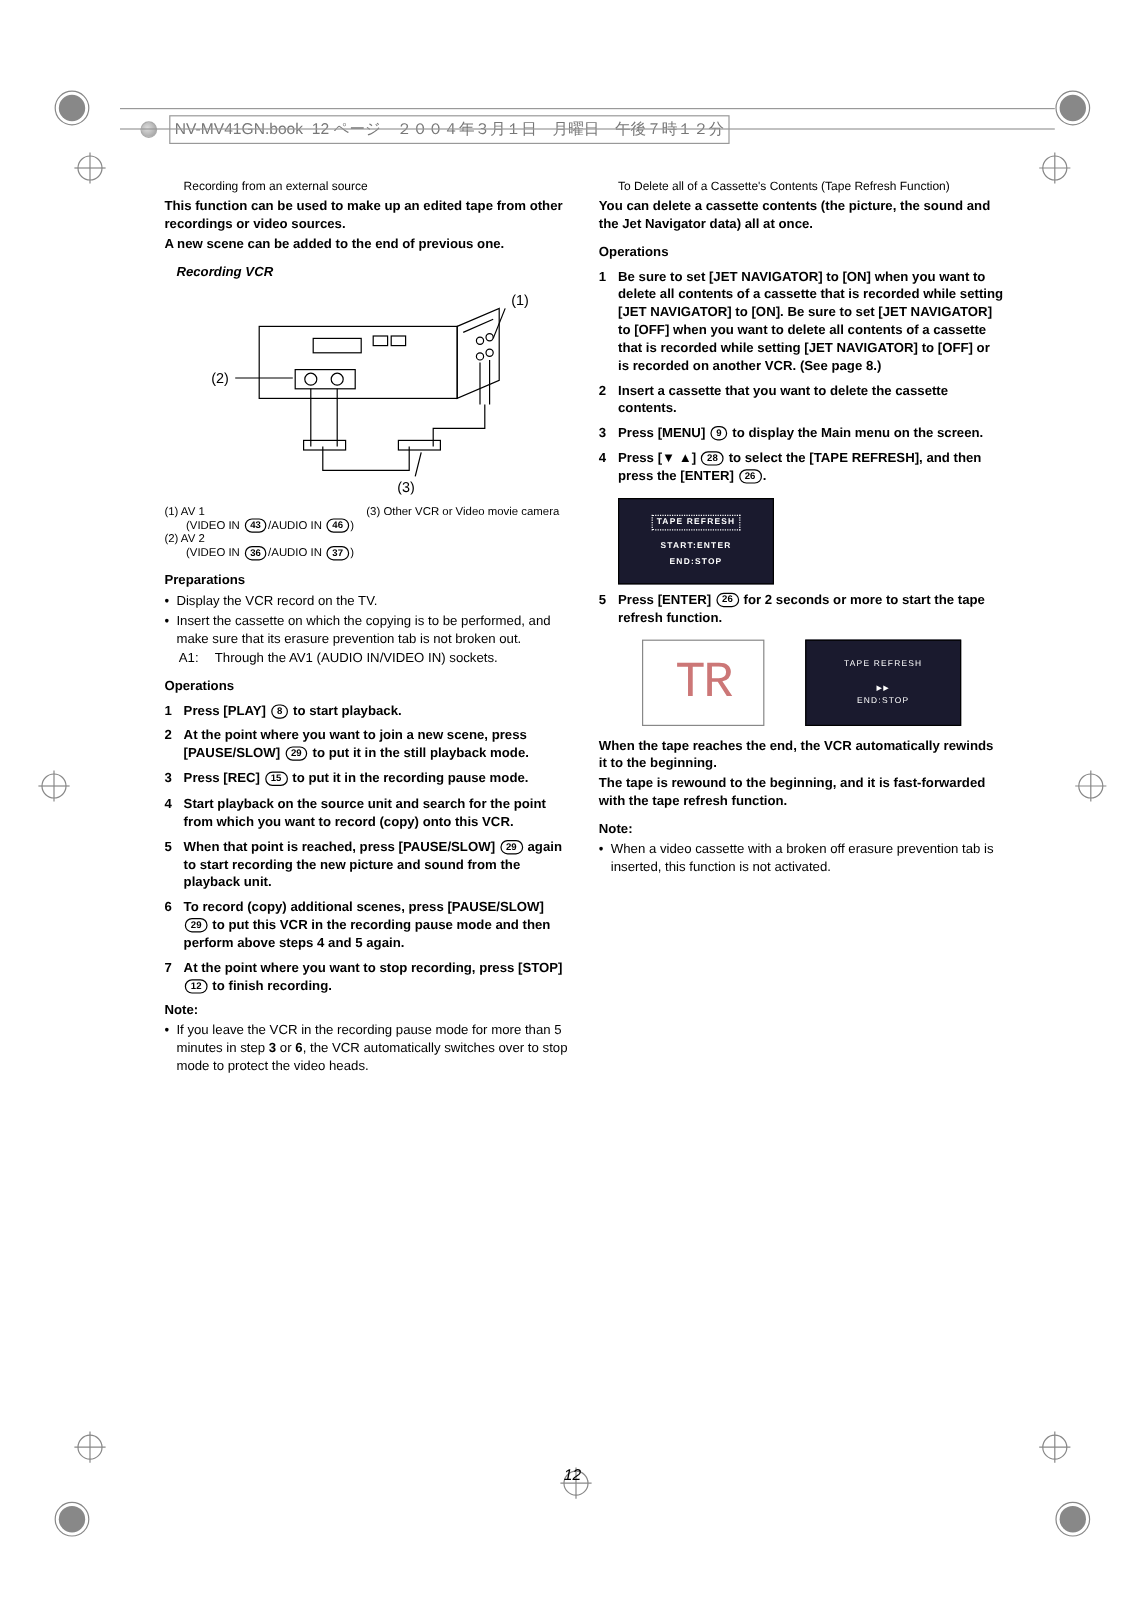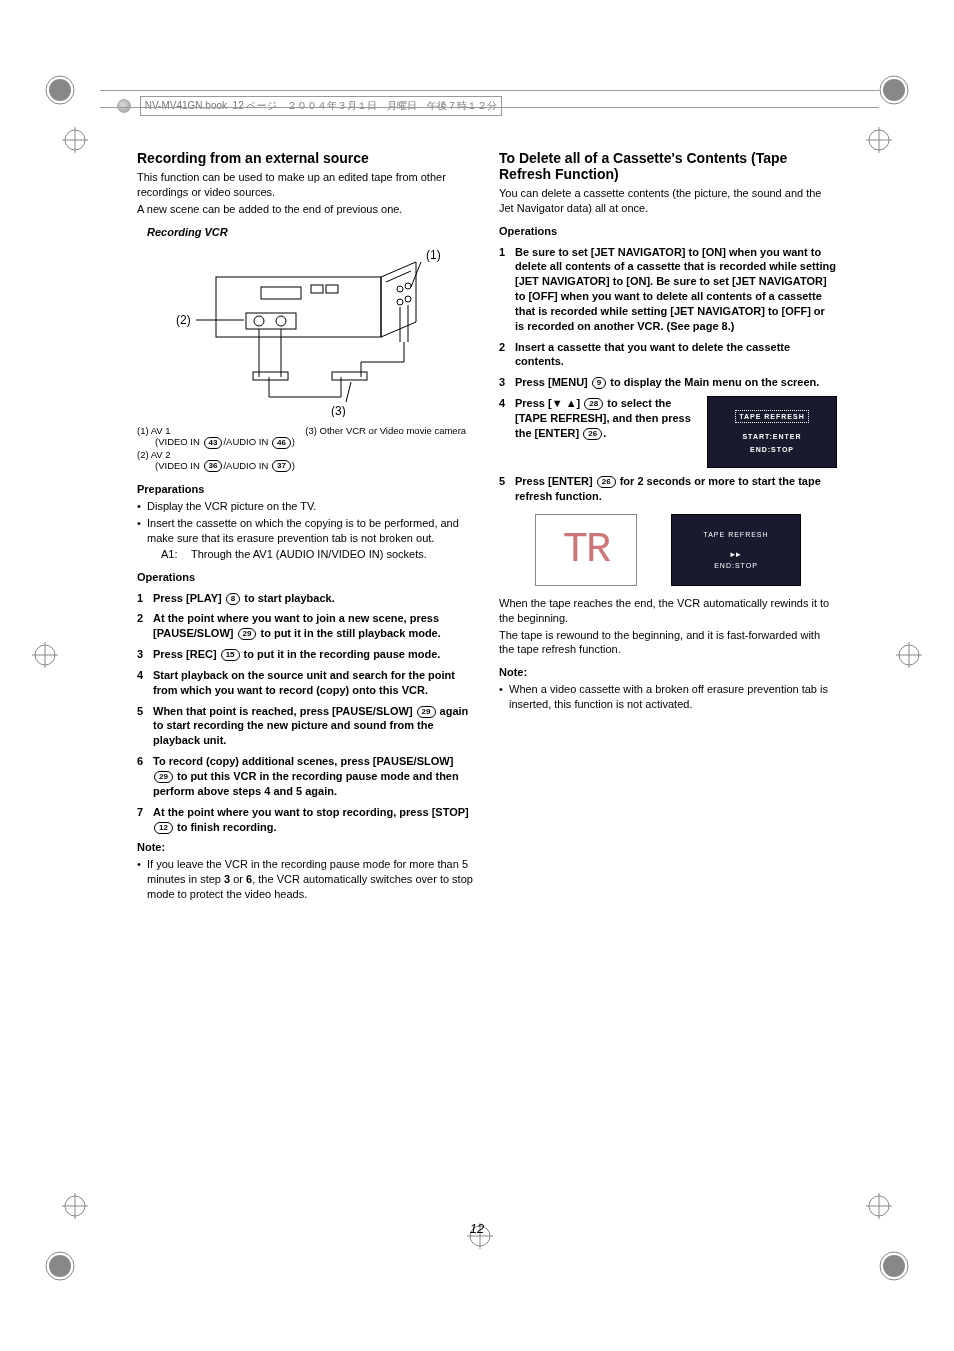--- a/index.html
+++ b/index.html
@@ -15,21 +15,21 @@
   }
   .crop-mark {
     position: absolute;
   }
   .crop-mark svg { display: block; }
   .header-line {
     position: absolute;
     top: 96px;
     left: 117px;
     width: 700px;
-    font-size: 10px;
+    font-size: 13px;
     color: #777;
   }
   .header-line .circ {
     display: inline-block;
     width: 12px; height: 12px;
     border: 1px solid #aaa;
     background: radial-gradient(circle at 40% 40%, #ddd, #999);
     border-radius: 50%;
     vertical-align: middle;
     margin-right: 6px;
@@ -61,25 +61,25 @@
     left: 137px;
     width: 700px;
     display: flex;
     gap: 24px;
   }
   .col {
     flex: 1;
     min-width: 0;
   }
   h2.section {
-    font-size: 14px;
-    font-weight: bold;
-    margin: 0 0 4px 0;
-  }
-  p { margin: 2px 0; line-height: 1.35; }
+    font-size: 10px;
+    font-weight: normal;
+    margin: 0 0 4px 16px;
+  }
+  p { margin: 2px 0; line-height: 1.35; font-weight: bold; }
   .bold { font-weight: bold; }
   .sub { margin-left: 10px; font-style: italic; }
   .num-ref {
     display: inline-block;
     border: 1px solid #000;
     border-radius: 8px;
     font-size: 8px;
     line-height: 10px;
     padding: 0 4px;
     vertical-align: middle;
@@ -116,21 +116,21 @@
     padding-left: 10px;
     margin: 2px 0;
     line-height: 1.35;
   }
   ul.bullets > li::before {
     content: "•";
     position: absolute;
     left: 0;
   }
   .indent-block {
-    margin-left: 24px;
+    margin-left: 12px;
   }
   .indent-block .row { display:flex; margin:1px 0;}
   .indent-block .lbl { width: 30px; }
   .figure {
     margin: 8px 0 6px 0;
     text-align: center;
   }
   .figure svg { max-width: 100%; }
   .fig-labels { font-size: 9.5px; text-align: left; margin-top:4px;}
   .fig-labels .half { display:inline-block; vertical-align:top; width:49%;}
@@ -148,21 +148,21 @@
     display: flex;
     flex-direction: column;
     justify-content: center;
     gap: 3px;
   }
   .osd .dotted {
     border: 1px dotted #fff;
     display: inline-block;
     padding: 1px 3px;
   }
-  .step4-wrap { display:flex; gap:10px; align-items:flex-start; }
+  .step4-wrap { display:flex; gap:10px; align-items:flex-start;flex-direction:column; }
   .step4-wrap .txt { flex:1; font-weight:bold; }
   .step5-displays {
     display:flex;
     gap: 34px;
     justify-content: center;
     align-items: center;
     margin: 10px 0;
   }
   .tr-box {
     border: 1px solid #888;
@@ -325,21 +325,21 @@
           <span>(VIDEO IN </span><span class="num-ref">36</span><span>/AUDIO IN </span><span class="num-ref">37</span><span>)</span>
         </div>
       </div>
       <div class="half">
         <div>(3) Other VCR or Video movie camera</div>
       </div>
     </div>
 
     <p class="bold" style="margin-top:10px">Preparations</p>
     <ul class="bullets">
-      <li>Display the VCR picture on the TV.</li>
+      <li>Display the VCR record on the TV.</li>
       <li>Insert the cassette on which the copying is to be performed, and make sure that its erasure prevention tab is not broken out.</li>
     </ul>
     <div class="indent-block">
       <div class="row">
           <div class="lbl">A1:</div>
           <div>Through the AV1 (AUDIO IN/VIDEO IN) sockets.</div>
         </div>
     </div>
 
     <p class="bold" style="margin-top:10px">Operations</p>

